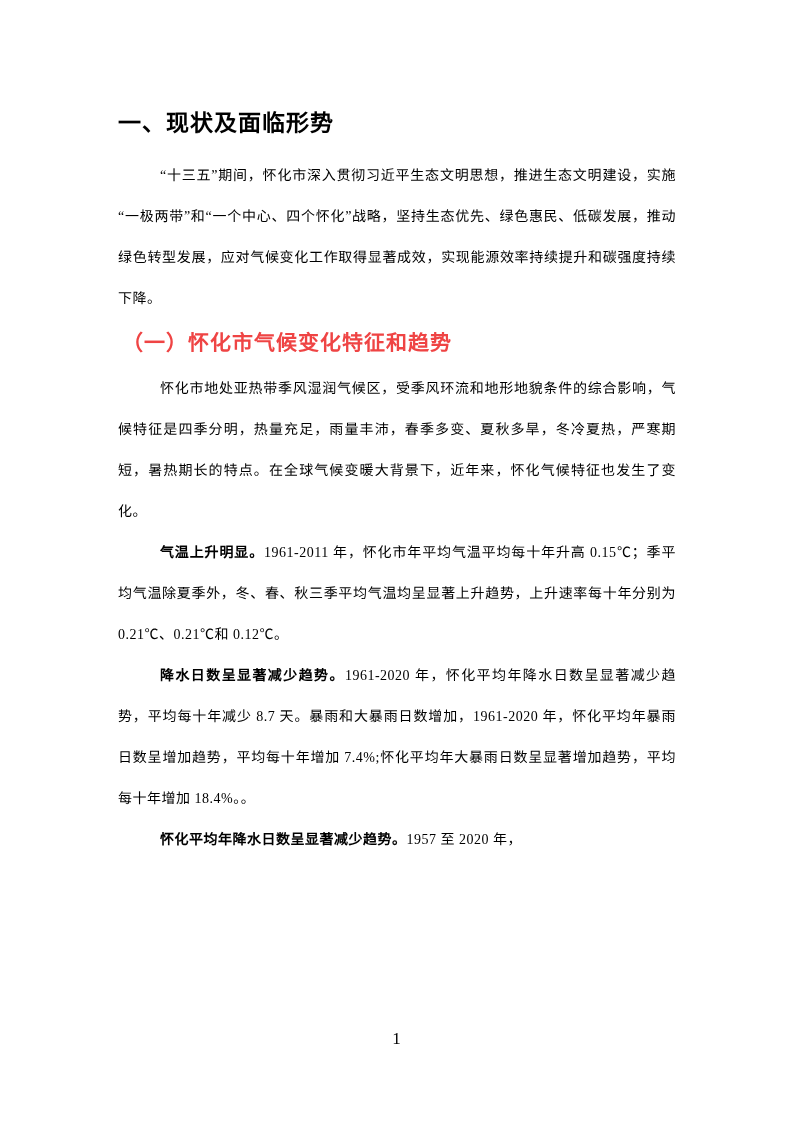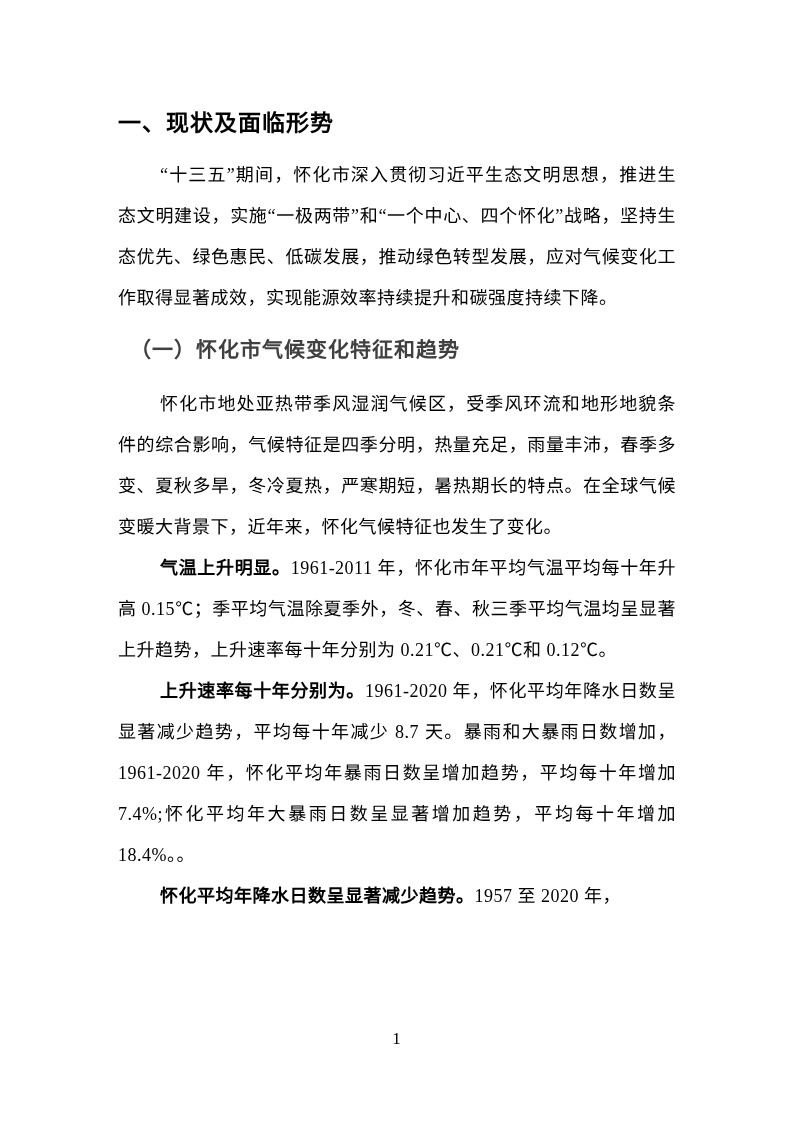--- a/index.html
+++ b/index.html
@@ -26,30 +26,30 @@
   .section-heading {
     font-family: "Liberation Sans", sans-serif;
     font-weight: 700;
     font-size: 23px;
     line-height: 36px;
     letter-spacing: 1px;
     margin: 0 0 14px 0;
     color: #000000;
   }
   .subsection-heading {
-    font-family: Liberation Mono, monospace;
+    font-family: Liberation Serif, serif;
     font-weight: 700;
     font-size: 21px;
     line-height: 41px;
     letter-spacing: 1px;
-    margin: 12px;
-    color: #404040;
+    margin: 4px;
+    color: #ef4444;
   }
   p.body-para {
-    font-size: 18px;
+    font-size: 14px;
     line-height: 41px;
     margin: 0;
     text-align: justify;
     text-indent: 42px;
     letter-spacing: 0.5px;
     color: #000000;
   }
   p.body-para .lead {
     font-weight: 700;
     margin-top: 24px;
@@ -74,20 +74,20 @@
     <h1 class="section-heading">一、现状及面临形势</h1>
 
     <p class="body-para">“十三五”期间，怀化市深入贯彻习近平生态文明思想，推进生态文明建设，实施“一极两带”和“一个中心、四个怀化”战略，坚持生态优先、绿色惠民、低碳发展，推动绿色转型发展，应对气候变化工作取得显著成效，实现能源效率持续提升和碳强度持续下降。</p>
 
     <h2 class="subsection-heading">（一）怀化市气候变化特征和趋势</h2>
 
     <p class="body-para">怀化市地处亚热带季风湿润气候区，受季风环流和地形地貌条件的综合影响，气候特征是四季分明，热量充足，雨量丰沛，春季多变、夏秋多旱，冬冷夏热，严寒期短，暑热期长的特点。在全球气候变暖大背景下，近年来，怀化气候特征也发生了变化。</p>
 
     <p class="body-para"><span class="lead">气温上升明显。</span><span>1961-2011 年，怀化市年平均气温平均每十年升高 0.15℃；季平均气温除夏季外，冬、春、秋三季平均气温均呈显著上升趋势，上升速率每十年分别为 0.21℃、0.21℃和 0.12℃。</span></p>
 
-    <p class="body-para"><span class="lead">上升速率每十年分别为。</span><span>1961-2020 年，怀化平均年降水日数呈显著减少趋势，平均每十年减少 8.7 天。暴雨和大暴雨日数增加，1961-2020 年，怀化平均年暴雨日数呈增加趋势，平均每十年增加 7.4%;怀化平均年大暴雨日数呈显著增加趋势，平均每十年增加 18.4%。。</span></p>
+    <p class="body-para"><span class="lead">降水日数呈显著减少趋势。</span><span>1961-2020 年，怀化平均年降水日数呈显著减少趋势，平均每十年减少 8.7 天。暴雨和大暴雨日数增加，1961-2020 年，怀化平均年暴雨日数呈增加趋势，平均每十年增加 7.4%;怀化平均年大暴雨日数呈显著增加趋势，平均每十年增加 18.4%。。</span></p>
 
     <p class="body-para"><span class="lead">怀化平均年降水日数呈显著减少趋势。</span><span>1957 至 2020 年，</span></p>
 
   </div>
 
   <div class="page-footer">1</div>
 </div>
 
 </body></html>

